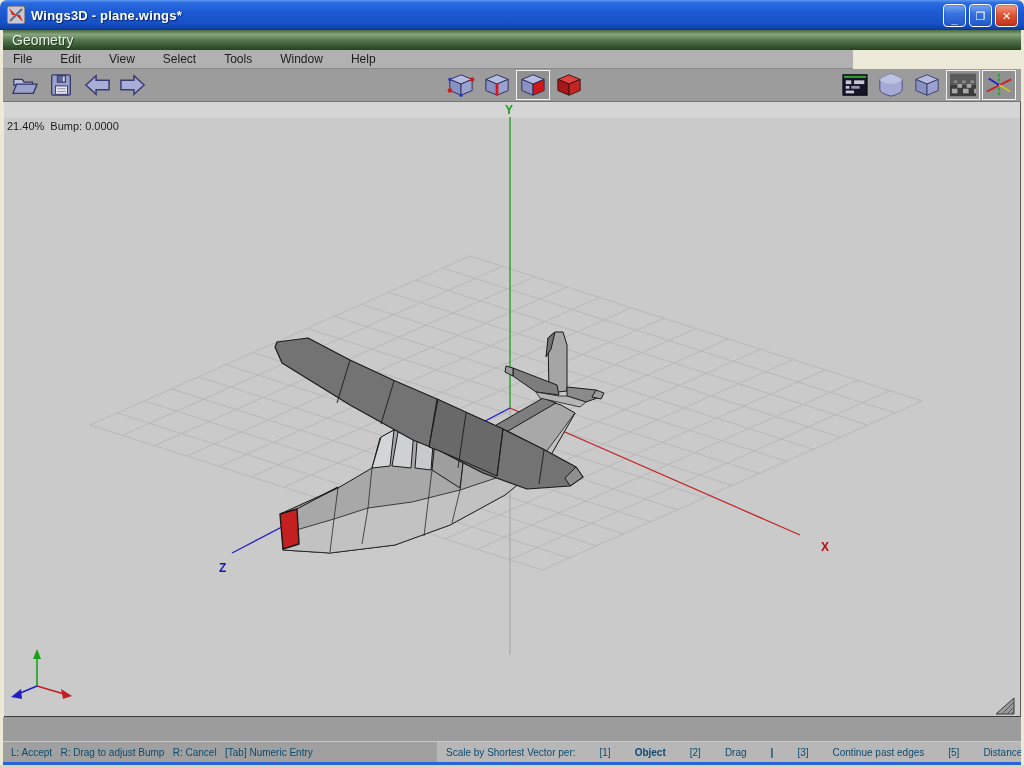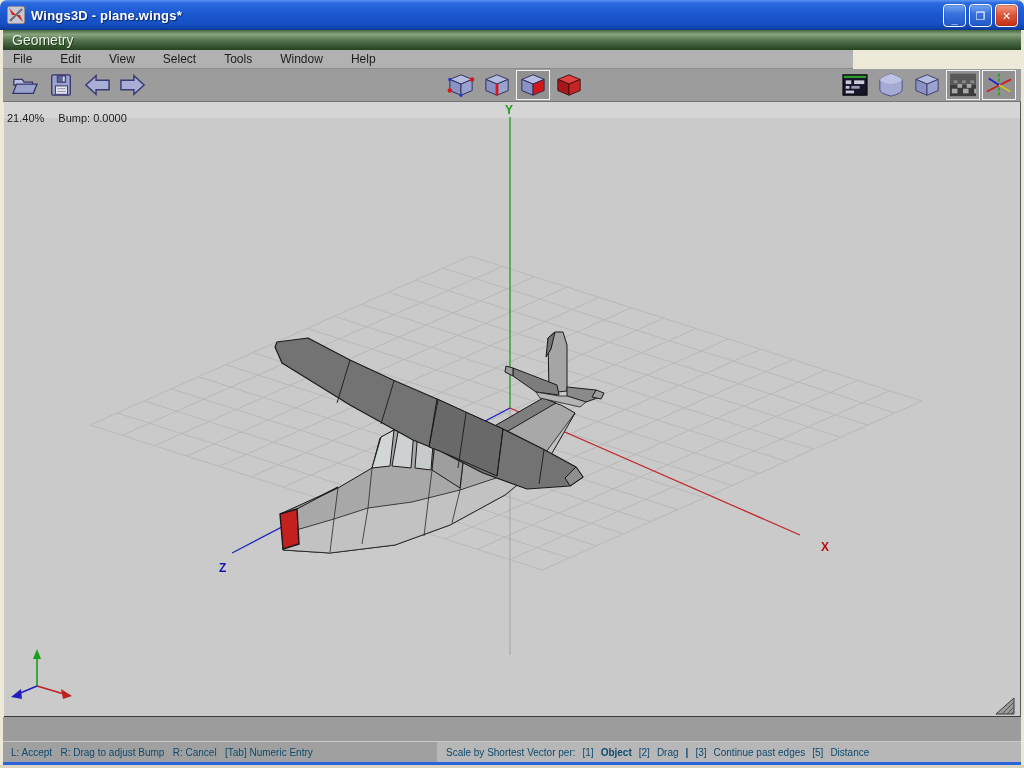--- a/index.html
+++ b/index.html
@@ -41,30 +41,30 @@
   .tb-center{left:441px;}
   .tb-right{right:5px;}
   .tb-icon{width:32px;height:28px;display:flex;align-items:center;justify-content:center;cursor:pointer;
     border:1px solid transparent;}
   .tb-icon.selected{border:1px solid #f2f2f2;background:#909090;}
 
   
   .viewport{position:absolute;left:4px;top:102px;width:1016px;height:614px;background:#cacaca;
     border-bottom:1px solid #3c3c3c;border-right:1px solid #5a5a5a;}
   .scene{position:absolute;left:0;top:0;}
-  .info-strip{position:absolute;left:0;top:8px;width:1016px;height:16px;display:flex;gap:14px;
+  .info-strip{position:absolute;left:0;top:16px;width:1016px;height:16px;display:flex;gap:6px;
     font-size:11px;color:#1c1c1c;padding-left:3px;align-items:center;}
 
   
   .gap-strip{position:absolute;left:3px;top:717px;width:1018px;height:24px;background:#9c9c9c;}
   .statusbar{position:absolute;left:3px;top:741px;width:1018px;height:21px;background:#a0a0a0;
     border-top:1px solid #c9c9c9;display:flex;align-items:center;font-size:10px;color:#0c4a6e;}
   .status-left{white-space:pre;margin-left:8px;}
   .status-right{position:absolute;left:434px;top:0;height:100%;right:0;background:#b7b7b7;
-    display:flex;align-items:center;gap:7px;padding-left:9px;white-space:nowrap;}
+    display:flex;align-items:center;gap:24px;padding-left:9px;white-space:nowrap;}
   .bold{font-weight:bold;}
   .bottom-blue{position:absolute;left:0;top:762px;width:1024px;height:3px;background:#2a64d8;}
   .bottom-frame{position:absolute;left:0;top:765px;width:1024px;height:3px;background:#d8d4c0;}
   .side-frame{position:absolute;top:30px;width:3px;height:735px;background:#ece9d8;}
   .side-frame.l{left:0;} .side-frame.r{right:0;}
 
   svg{display:block;}
 </style>
 </head>
 <body>

